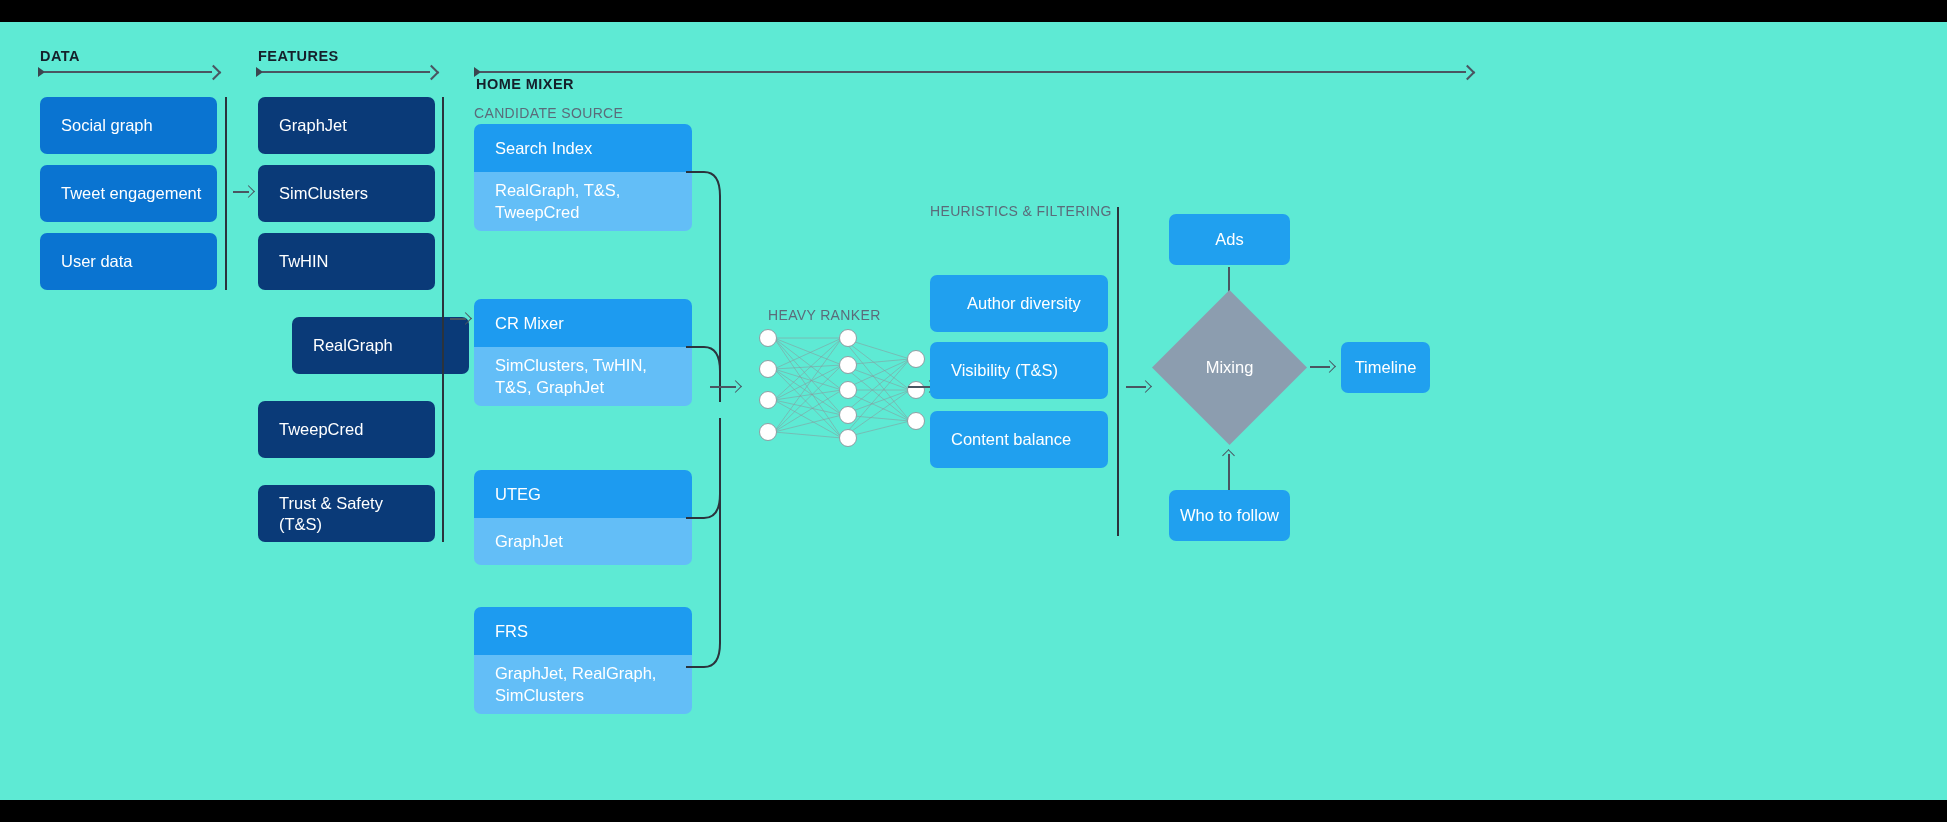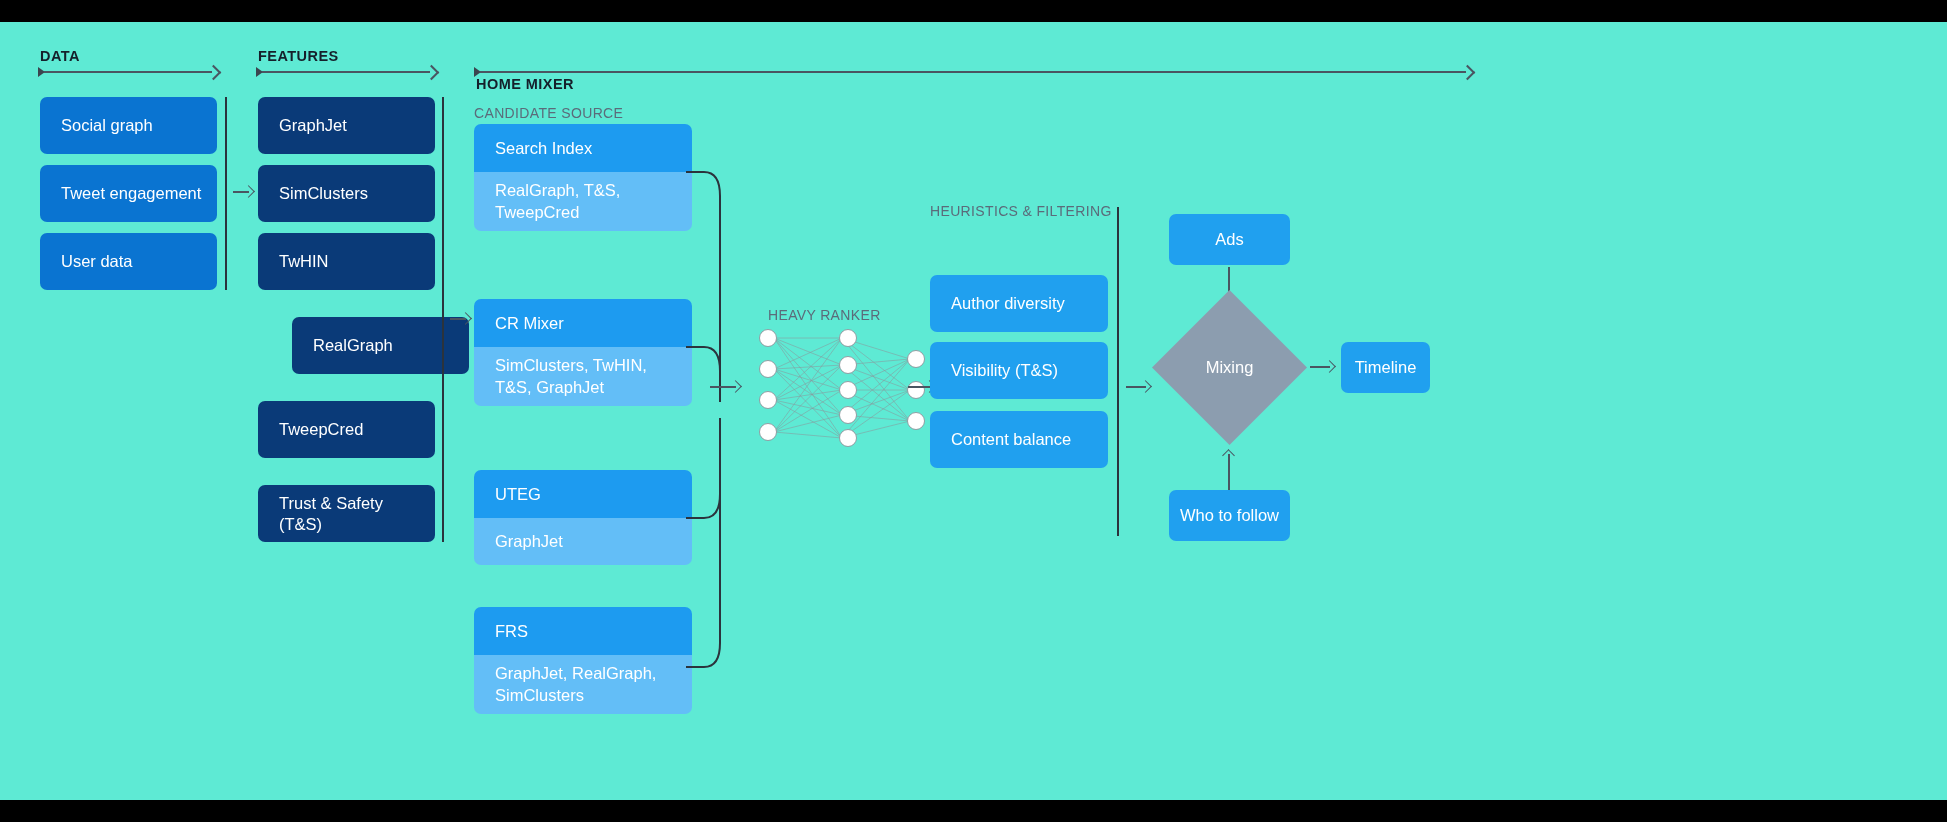--- a/index.html
+++ b/index.html
@@ -263,21 +263,21 @@
           <circle cx="164" cy="68" r="8.5"></circle>
         <circle cx="164" cy="99" r="8.5"></circle>
       </g>
     </svg>
 
     <div class="sarrow" style="left:908px;top:358px;width:30px;">
       <div class="ln" style="width:22px;"></div>
         <div class="hd" style="left:17px;"></div>
     </div>
 
-    <div class="box heur-box" style="left:930px;top:253px;width:178px;height:57px;">
+    <div class="box heur-box" style="left:930px;top:253px;width:178px;height:57px;padding-left:16px;">
       <span class="box-lbl">Author diversity</span>
     </div>
     <div class="box heur-box" style="left:930px;top:320px;width:178px;height:57px;">
       <span class="box-lbl">Visibility (T&amp;S)</span>
     </div>
     <div class="box heur-box" style="left:930px;top:389px;width:178px;height:57px;">
       <span class="box-lbl">Content balance</span>
     </div>
 
     <div class="vrule" style="left:1117px;top:185px;height:329px;"></div>

